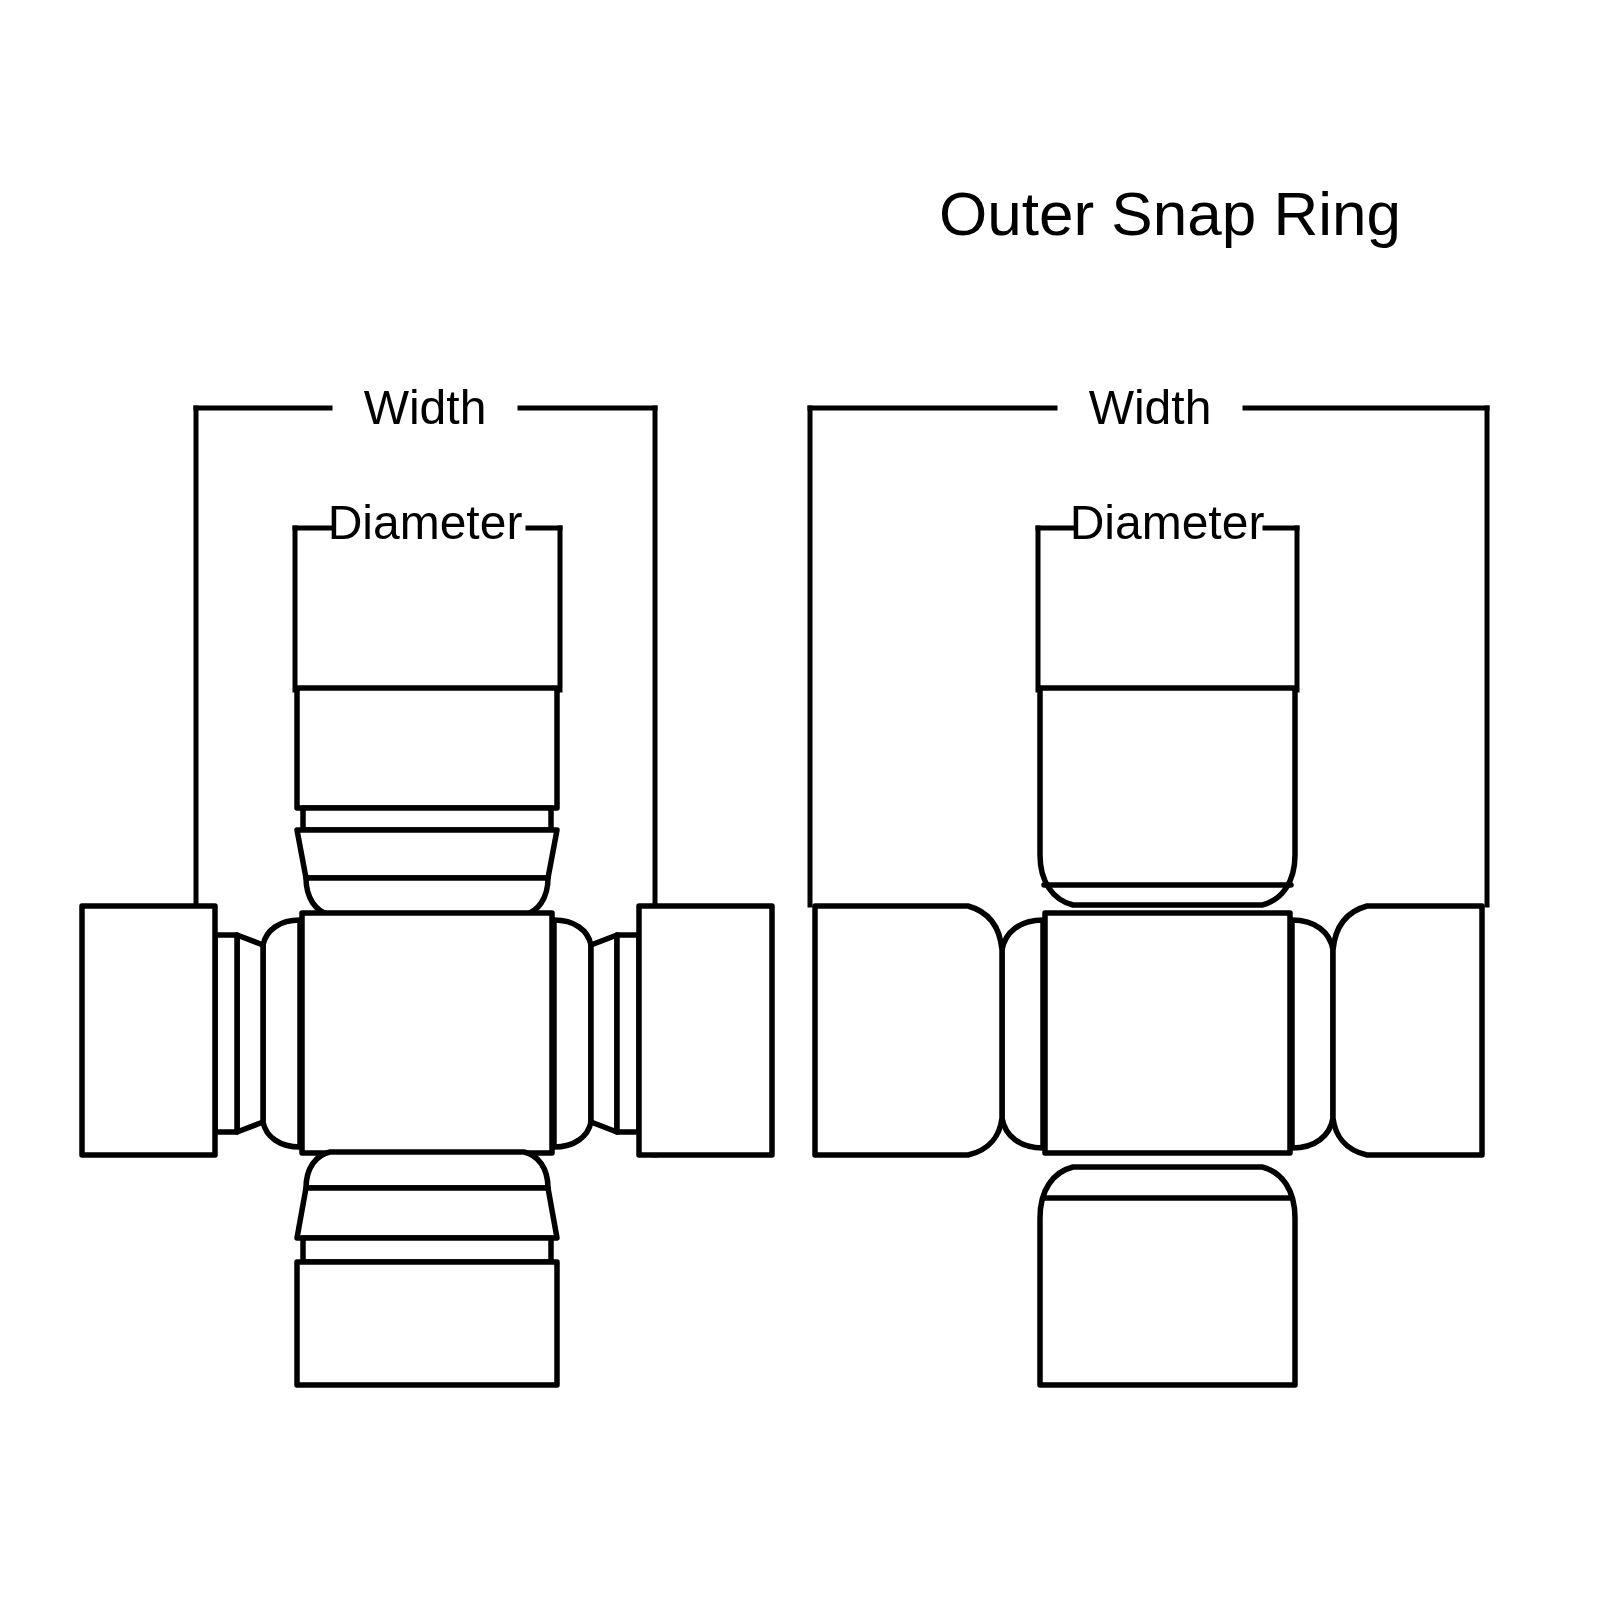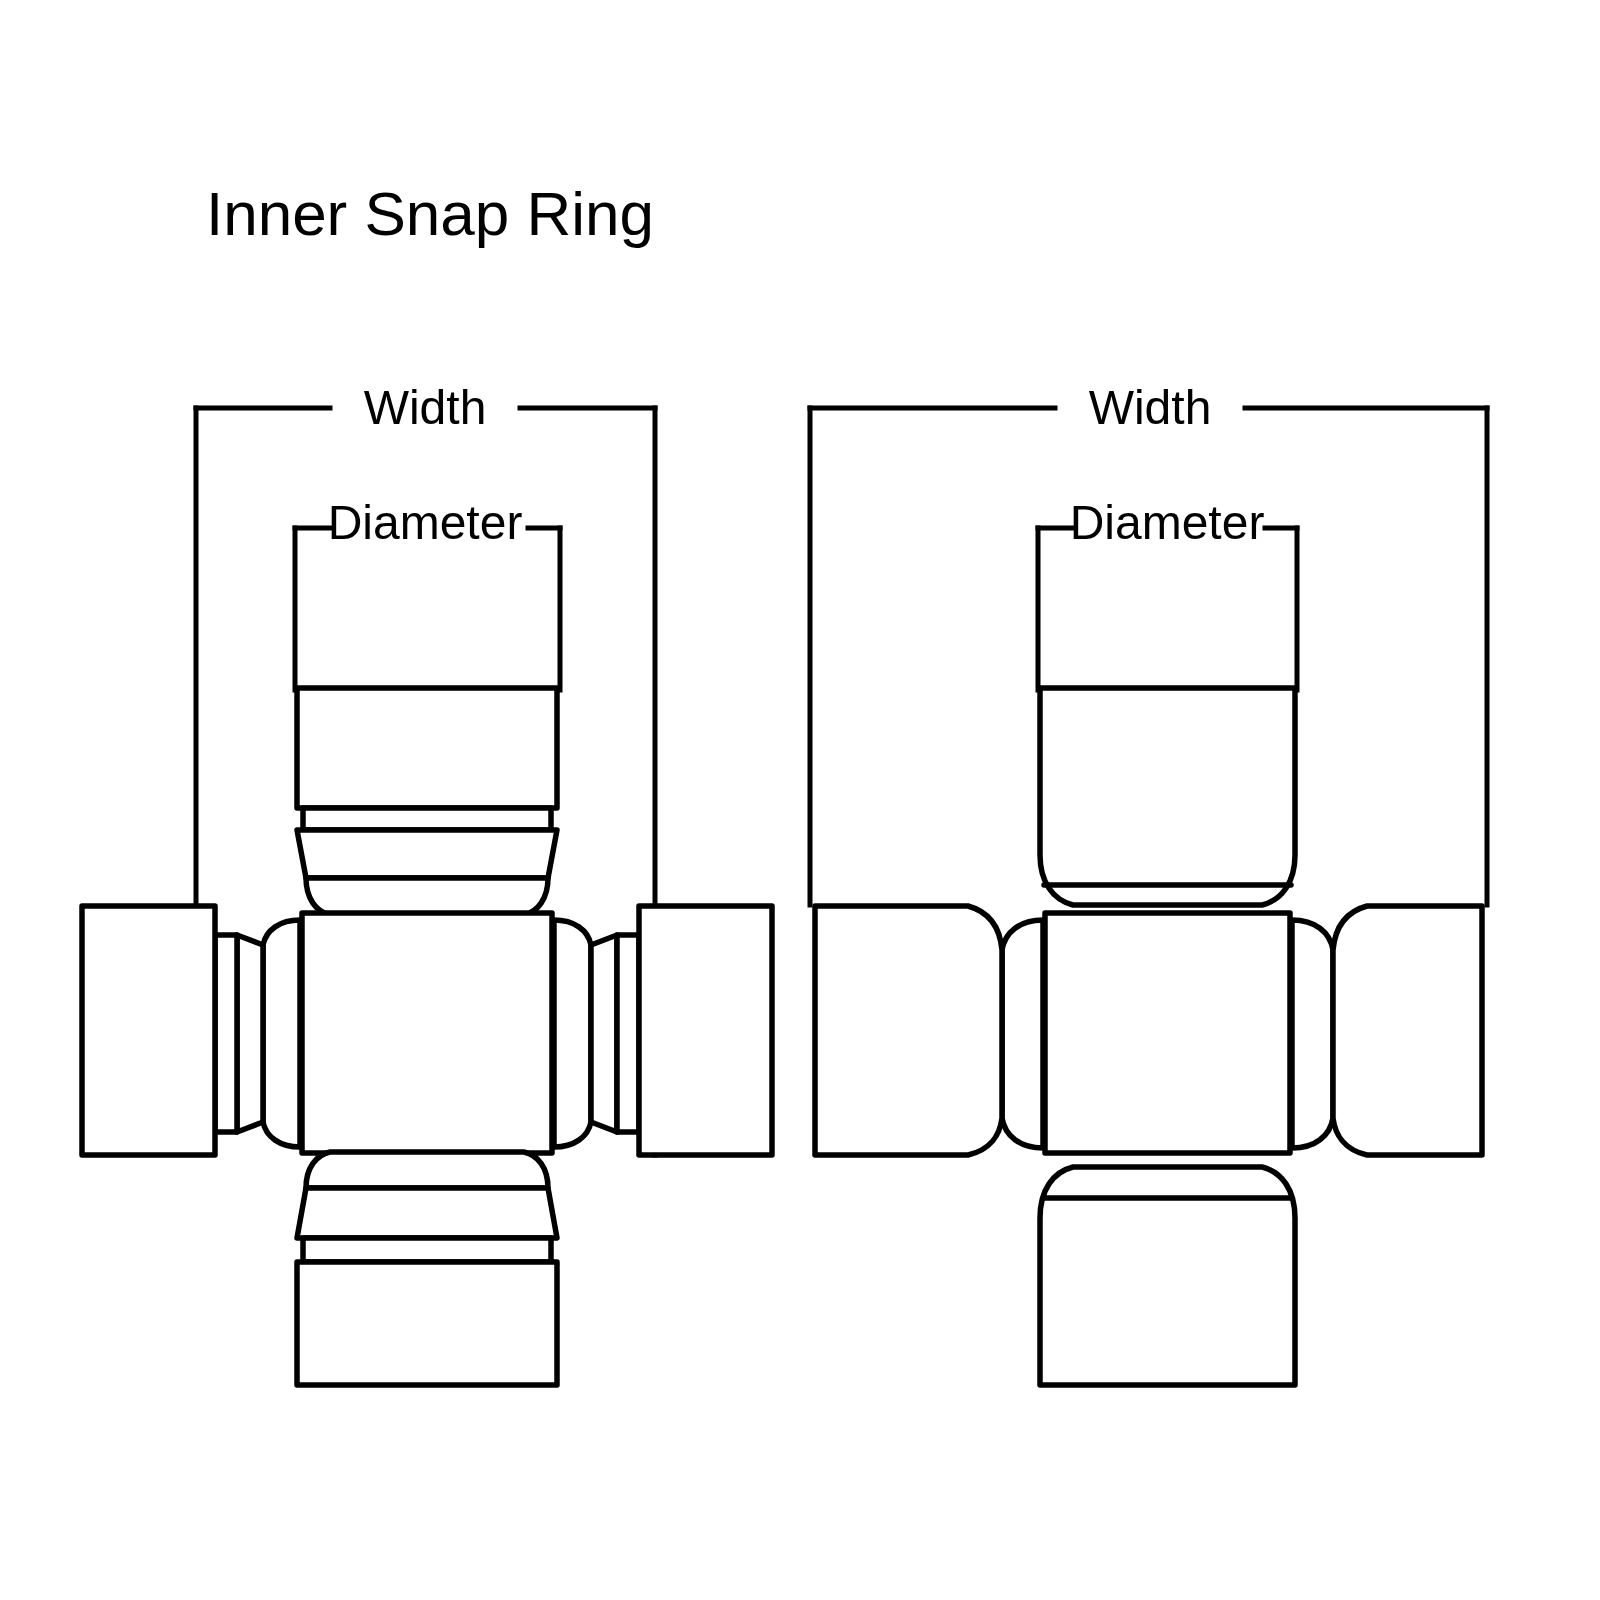--- a/index.html
+++ b/index.html
@@ -12,24 +12,24 @@
   #canvas{position:relative;width:1600px;height:1600px;background:#ffffff;}
   #canvas svg{position:absolute;left:0;top:0;width:1600px;height:1600px;display:block;}
   .outline{fill:#ffffff;stroke:#000000;stroke-width:5.5;stroke-linejoin:round;stroke-linecap:round;}
   .dimline{fill:none;stroke:#000000;stroke-width:5;stroke-linecap:square;}
 </style>
 </head>
 <body>
 
 <div id="canvas">
 
-  <div style="position:absolute;left:0;top:178;width:860px;top:178px;text-align:center;font-size:62px;line-height:72px;">
-    <span>Inner Snap Ring</span>
+
+  <div style="position:absolute;left:740px;top:178px;width:860px;text-align:center;font-size:62px;line-height:72px;">
+    <span>Outer Snap Ring</span>
   </div>
-
 
   <div style="position:absolute;left:300px;top:380px;width:250px;text-align:center;font-size:48px;line-height:56px;">
     <span>Width</span>
   </div>
   <div style="position:absolute;left:300px;top:495px;width:250px;text-align:center;font-size:48px;line-height:56px;">
     <span>Diameter</span>
   </div>
 
   <div style="position:absolute;left:1025px;top:380px;width:250px;text-align:center;font-size:48px;line-height:56px;">
     <span>Width</span>

